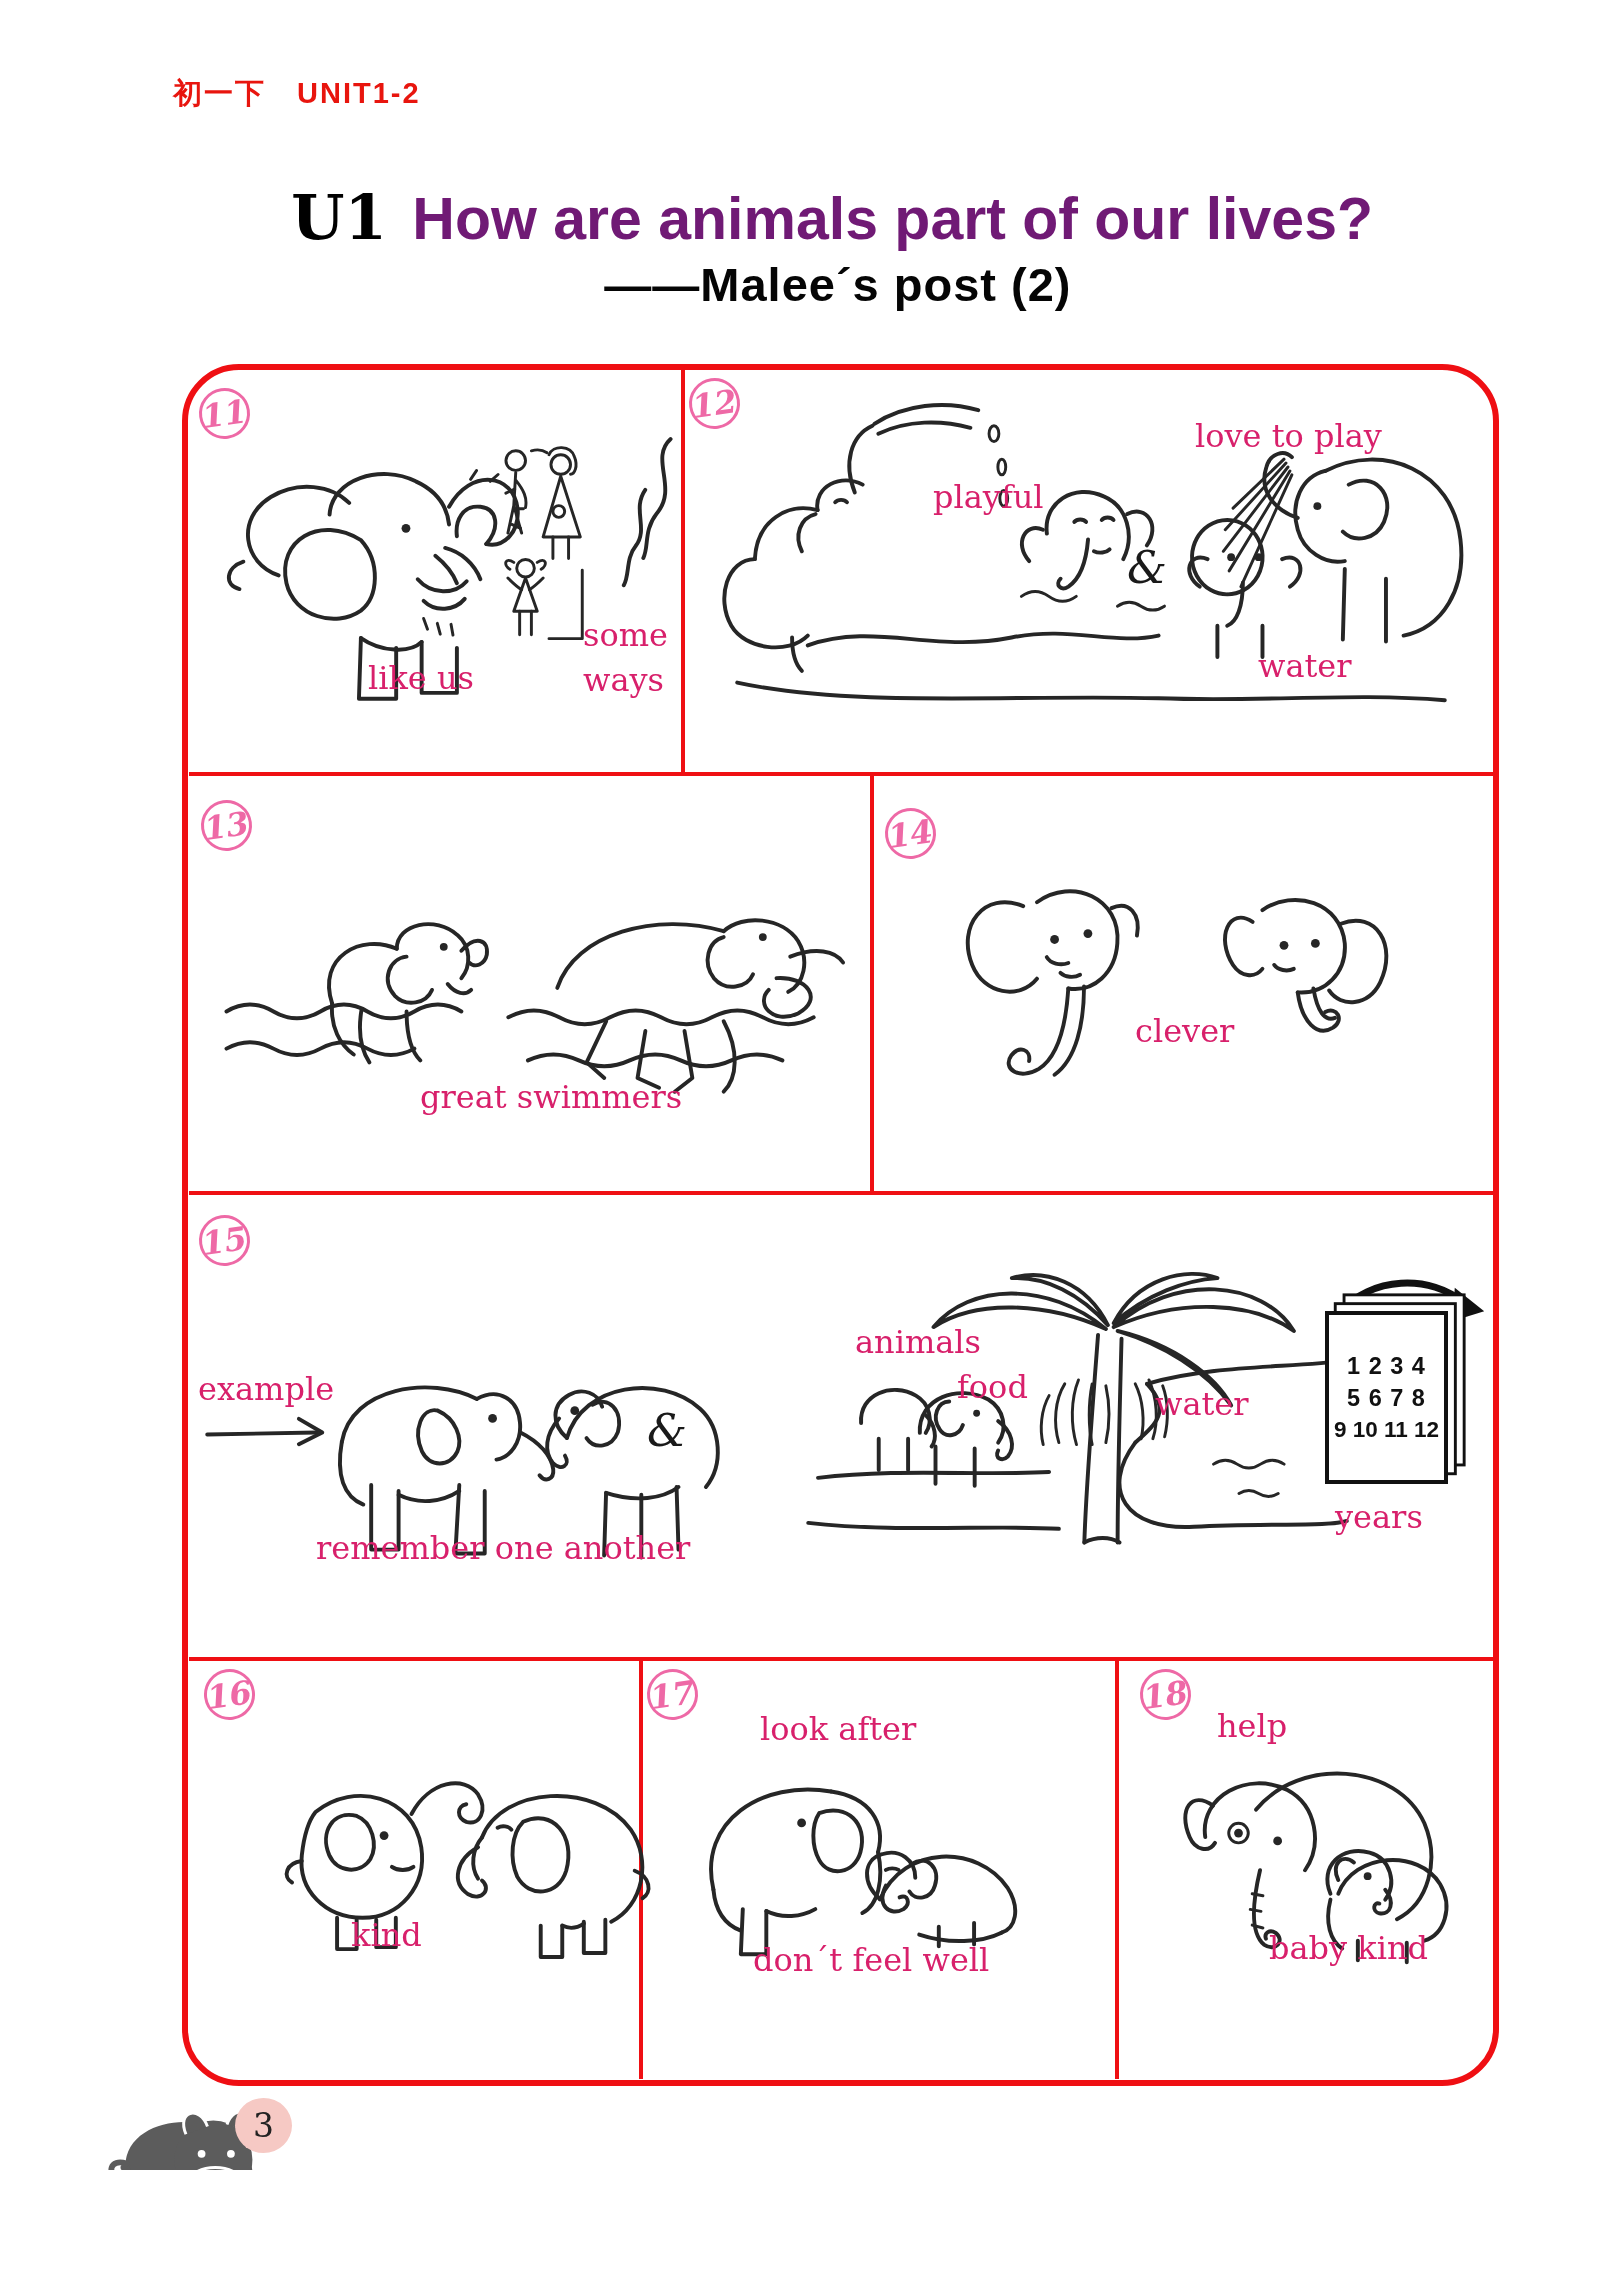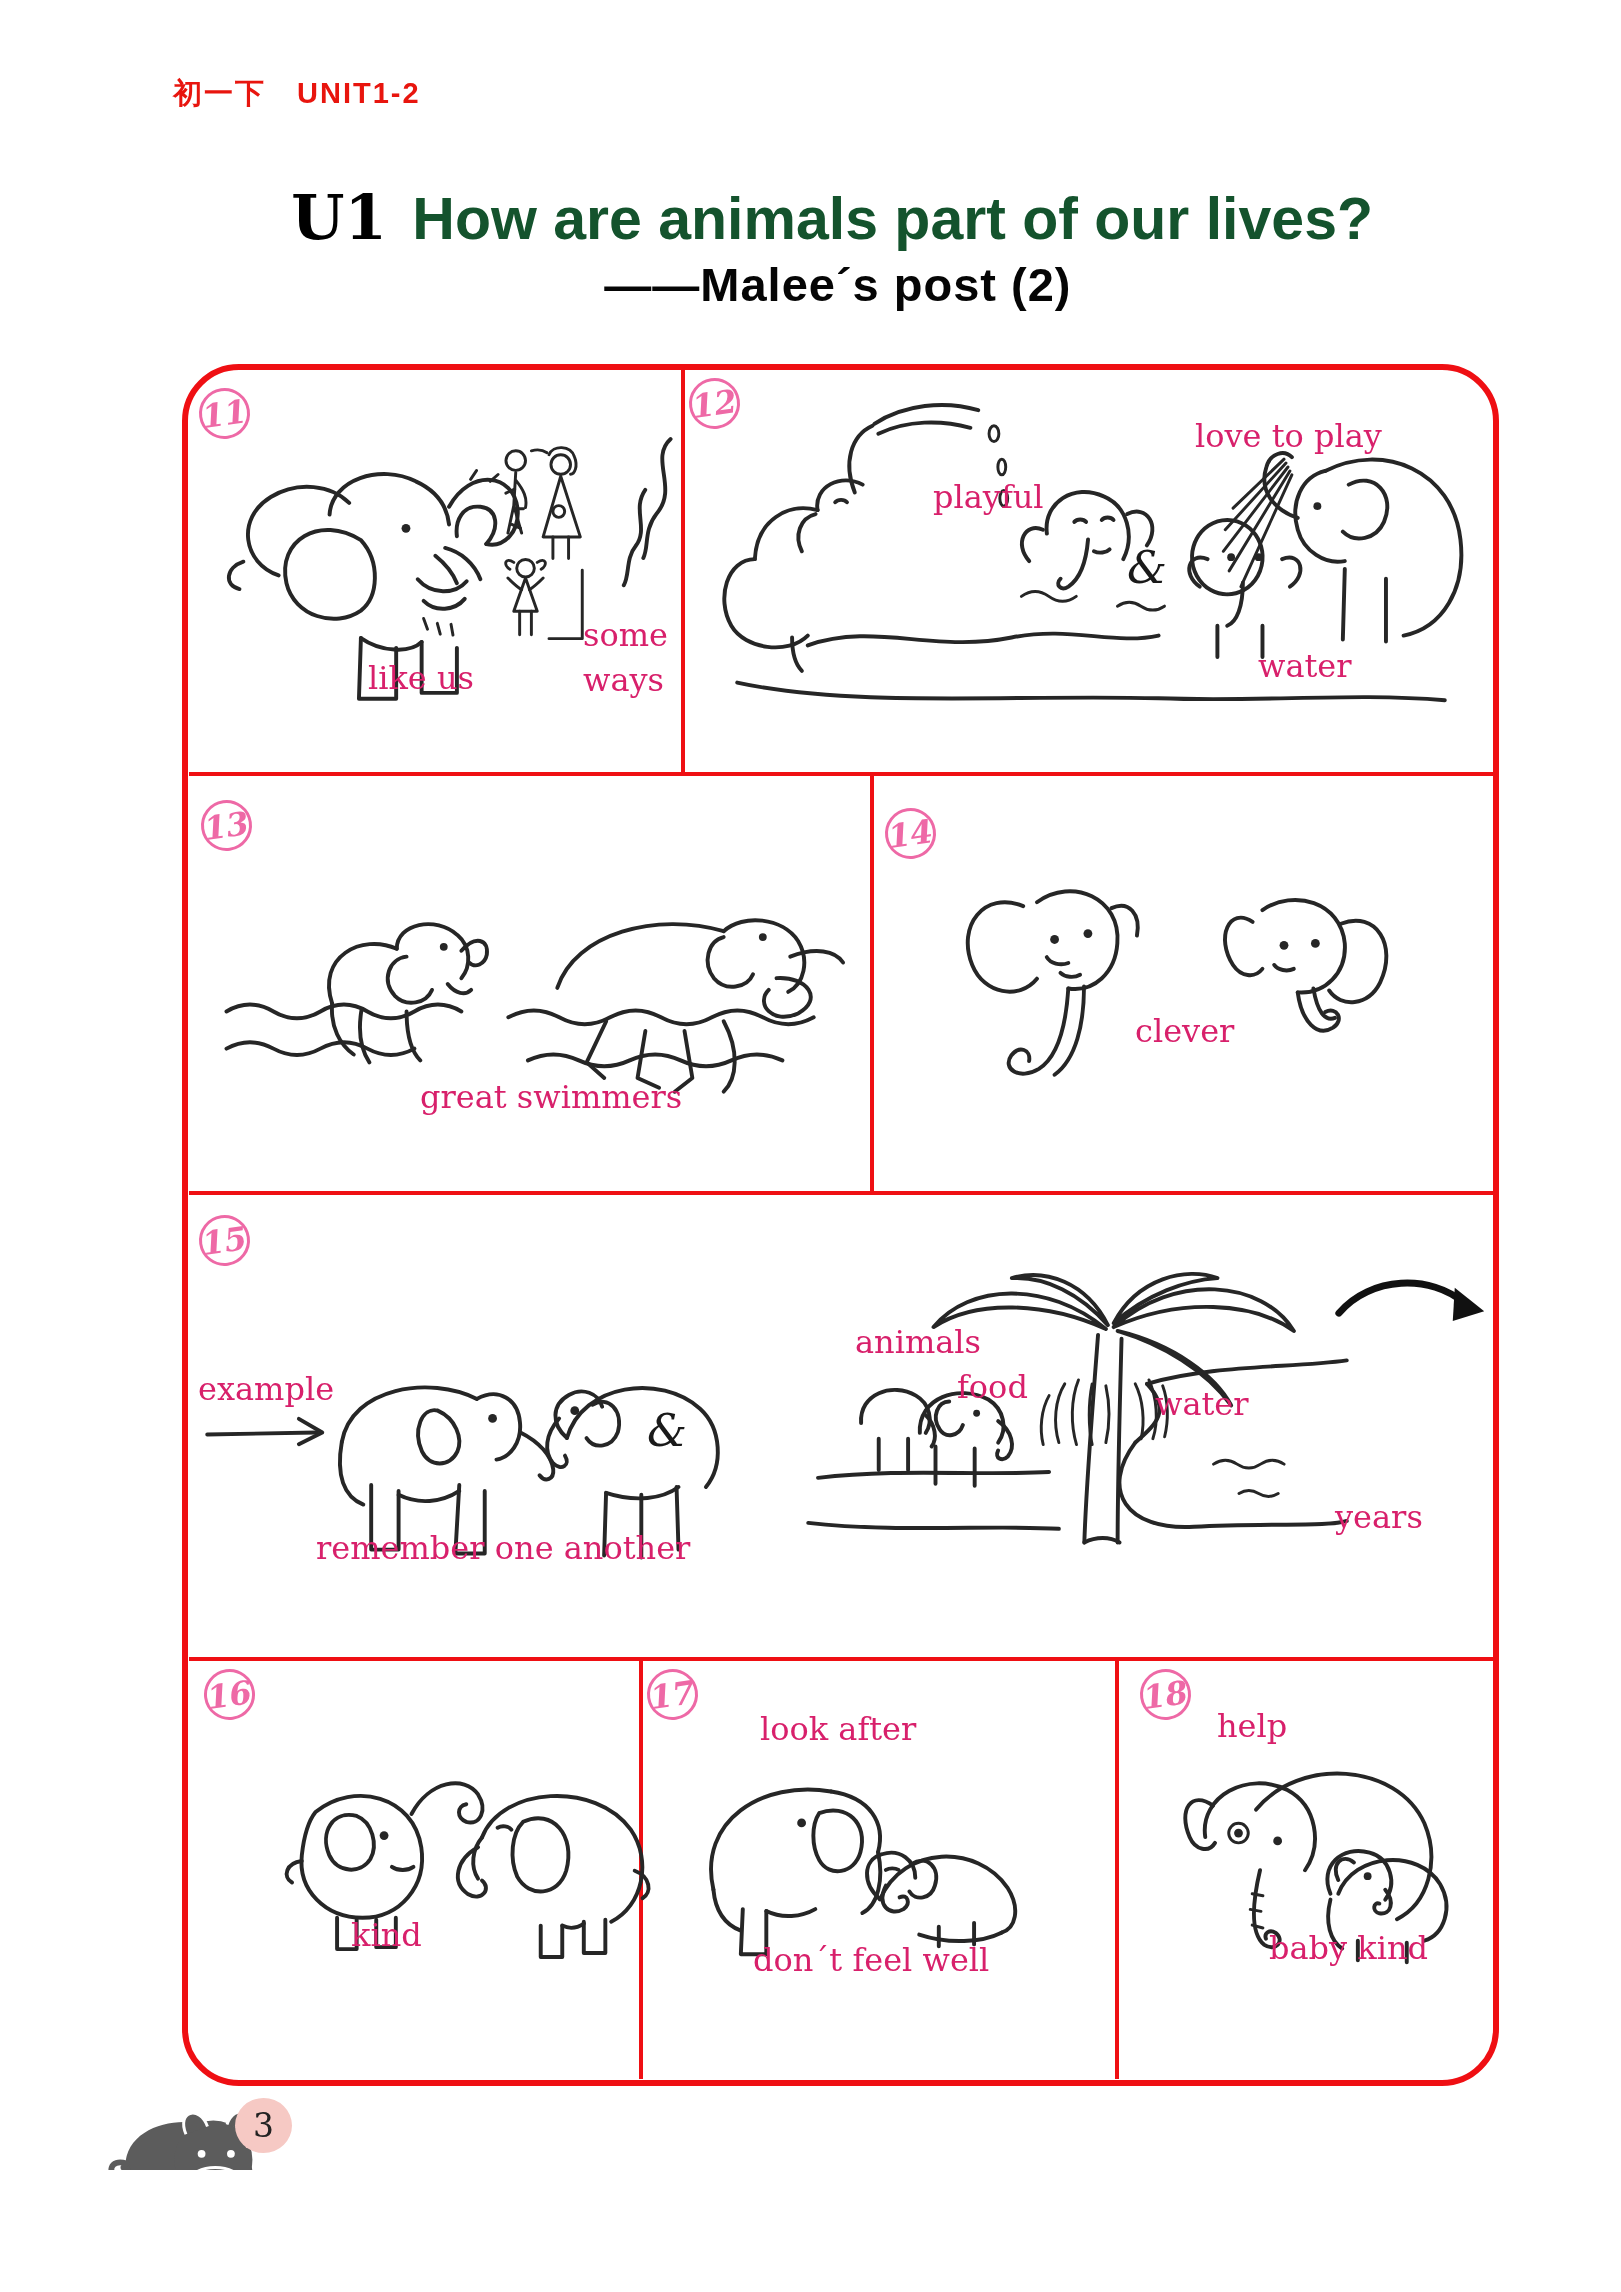--- a/index.html
+++ b/index.html
@@ -10,21 +10,21 @@
   .num{position:absolute;width:51px;height:51px;border:3.9px solid #ee69a6;border-radius:50%;
        color:#ee69a6;font-family:"DejaVu Serif", serif;font-style:italic;font-weight:bold;font-size:32px;
        display:flex;align-items:center;justify-content:center;transform:rotate(-8deg);box-sizing:border-box;}
   .rline{position:absolute;background:#ef0f13;}
   #frame{position:absolute;left:182px;top:364px;width:1317px;height:1722px;border:6.9px solid #ef0f13;
          border-radius:57px;box-sizing:border-box;background:#ffffff;}
   #hdr{position:absolute;left:173px;top:74px;color:#e8150e;font-family:"Liberation Sans", sans-serif;
        font-weight:bold;font-size:29px;letter-spacing:2px;}
   #titleRow{position:absolute;left:0;right:0;top:182px;text-align:center;transform:translateX(21.6px);white-space:nowrap;}
   #u1{color:#000000;font-family:"DejaVu Serif", serif;font-weight:bold;font-size:61px;margin-right:25.5px;}
-  #mainTitle{color:#14532d;font-family:"Liberation Sans", sans-serif;font-weight:900;font-size:59px;letter-spacing:0px;}
+  #mainTitle{color:#701a75;font-family:"Liberation Sans", sans-serif;font-weight:900;font-size:59px;letter-spacing:0px;}
   #subTitle{position:absolute;left:0;right:0;top:257px;text-align:center;transform:translateX(27.4px);
             color:#050505;font-family:"Liberation Sans", sans-serif;font-weight:900;font-size:47px;letter-spacing:1px;}
   svg.draw{position:absolute;overflow:visible;}
   .ink{stroke:#262626;stroke-width:4;fill:none;stroke-linecap:round;stroke-linejoin:round;}
   .ink2{stroke:#262626;stroke-width:3;fill:none;stroke-linecap:round;stroke-linejoin:round;}
   #calendar{position:absolute;left:1325px;top:1311px;width:123px;height:173px;background:#ffffff;
             border:4.9px solid #111;box-sizing:border-box;
             box-shadow:8.8px -8.8px 0 -2.9px #ffffff, 8.8px -8.8px 0 0 #111, 17.6px -17.6px 0 -2.9px #ffffff, 17.6px -17.6px 0 0 #111;
             display:flex;flex-direction:column;justify-content:center;align-items:center;}
   .calrow{color:#111;font-family:"Liberation Sans", sans-serif;font-weight:bold;font-size:23.5px;
@@ -255,20 +255,25 @@
   </svg>
 
   <div class="lbl" style="left:855px;top:1323px;">animals</div>
   <div class="lbl" style="left:957px;top:1368px;">food</div>
   <div class="lbl" style="left:1155px;top:1385px;">water</div>
 
   <svg class="draw" style="left:1329px;top:1266px;" width="167" height="63" viewBox="0 0 170 64">
     <path d="M10,48 C42,10 104,8 138,38" stroke="#111" stroke-width="7" fill="none" stroke-linecap="round"></path>
     <polygon points="128,22 158,46 126,56" fill="#111"></polygon>
   </svg>
+  <div id="calendar">
+    <div class="calrow">1 2 3 4</div>
+    <div class="calrow">5 6 7 8</div>
+    <div class="calrow" style="letter-spacing:0;font-size:22.5px;">9 10 11 12</div>
+  </div>
   <div class="lbl" style="left:1335px;top:1498px;">years</div>
 
   <svg class="draw" style="left:247px;top:1753px;" width="421" height="216" viewBox="0 0 430 220">
     <path class="ink" d="M70,60 C110,28 170,44 178,96 C184,136 156,168 118,168 C80,168 52,140 56,104 C58,86 62,70 70,60"></path>
     <path class="ink" d="M112,64 C88,58 74,80 84,104 C92,122 116,124 126,108 C134,94 128,70 112,64"></path>
     <circle cx="140" cy="84" r="4.5" fill="#262626"></circle>
     <path class="ink" d="M168,62 C186,28 222,22 236,42 C246,58 238,74 224,70 C214,66 214,54 224,52"></path>
     <path class="ink" d="M148,116 a15,10 0 0,0 22,0"></path>
     <path class="ink" d="M92,168 L92,200 L112,200 L112,170 M132,170 L132,198 L152,198 L152,168"></path>
     <path class="ink" d="M56,110 C40,112 36,126 46,132"></path>

